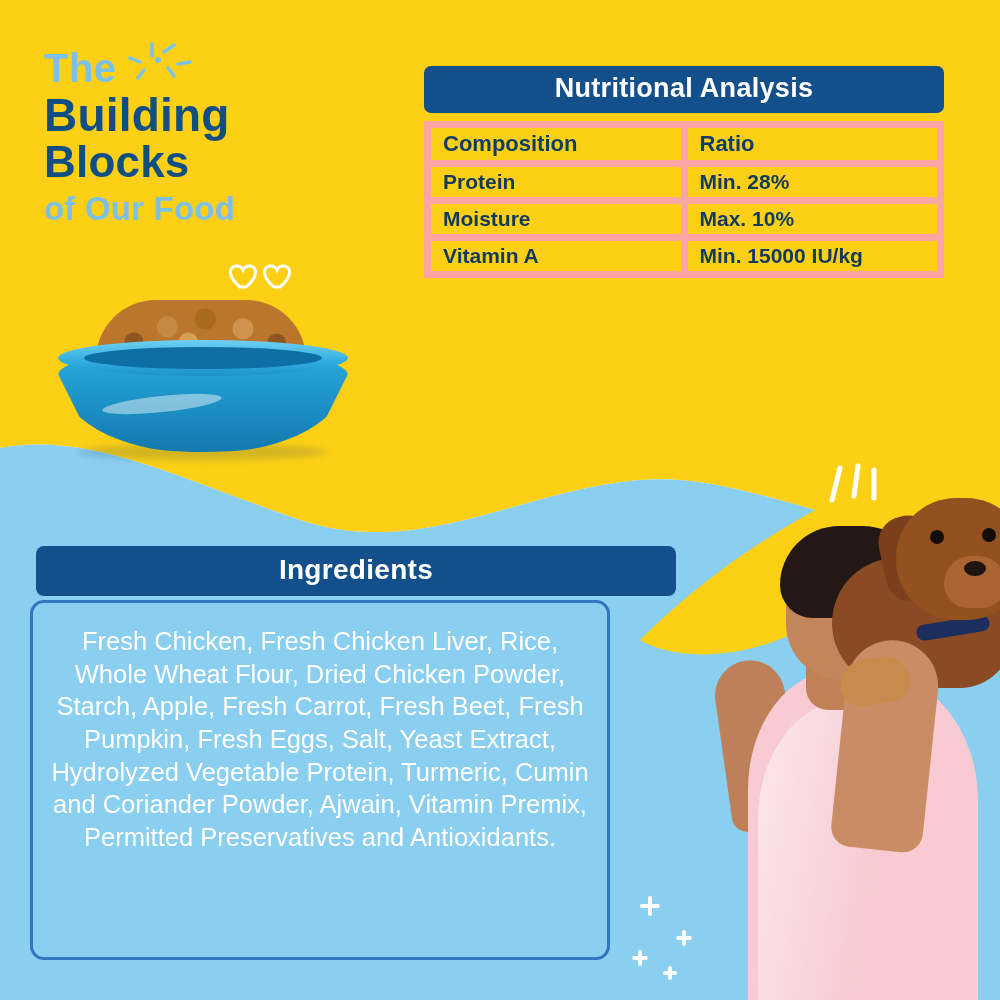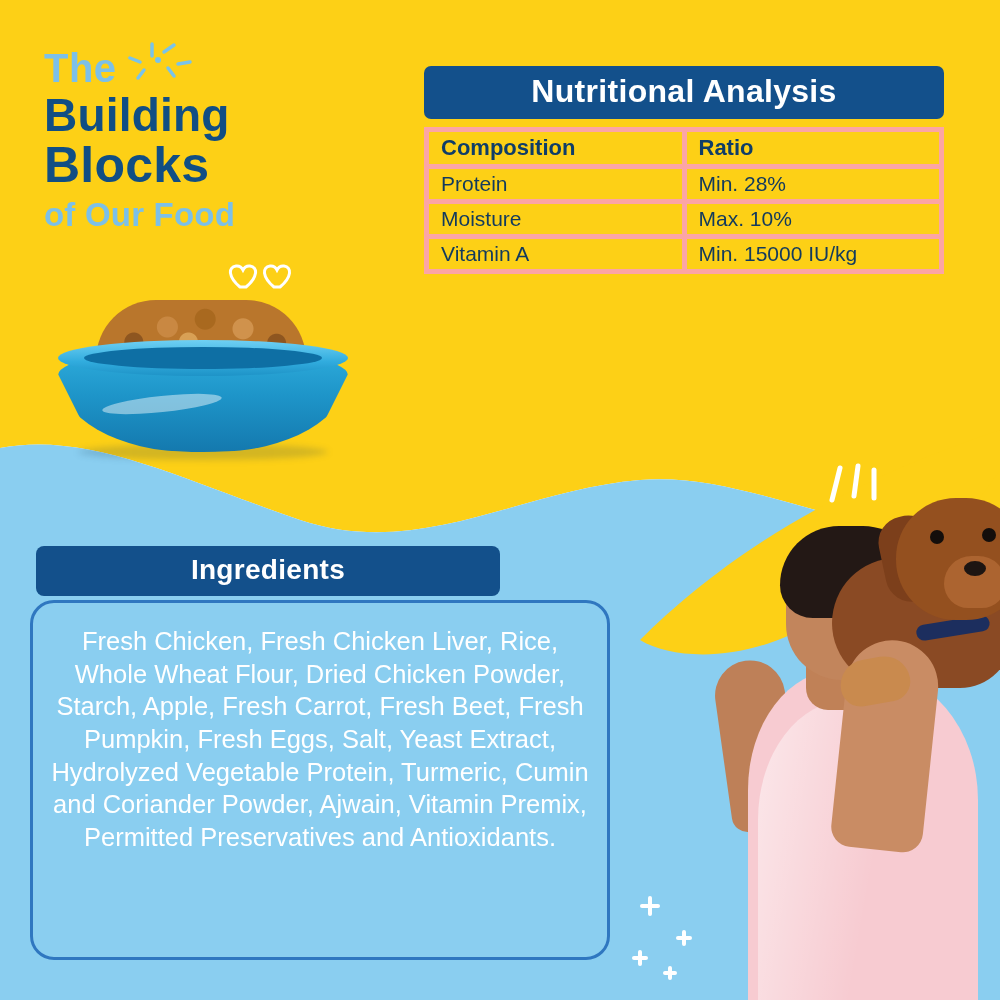--- a/index.html
+++ b/index.html
@@ -51,21 +51,21 @@
     letter-spacing: .5px;
   }
   .heading .line2 {
     font-size: 46px;
     color: #114E84;
     font-weight: 800;
     margin-top: 4px;
     letter-spacing: .2px;
   }
   .heading .line3 {
-    font-size: 50px;
+    font-size: 44px;
     color: #114E84;
     font-weight: 800;
     margin-top: 2px;
     letter-spacing: .2px;
   }
   .heading .line4 {
     font-size: 33px;
     color: #7CC0E8;
     font-weight: 700;
     margin-top: 8px;
@@ -154,73 +154,73 @@
 
   
   .nut-panel {
     position: absolute;
     left: 424px; top: 66px;
     width: 520px;
   }
   .nut-title {
     background: #13508B;
     color: #ffffff;
-    font-size: 32px;
+    font-size: 27px;
     font-weight: 800;
     text-align: center;
     padding: 7px 0 9px;
     border-radius: 7px;
     letter-spacing: .3px;
   }
   .nut-table {
     margin-top: 8px;
     width: 100%;
     border-collapse: collapse;
     background: transparent;
   }
   .nut-table th, .nut-table td {
-    border: 5px solid #fca5a5;
+    border: 7px solid #fca5a5;
     padding: 3px 12px;
     text-align: left;
     color: #123A5E;
     font-size: 21px;
     height: 32px;
   }
   .nut-table th {
     font-weight: 800;
     font-size: 22px;
     color: #0F3D68;
   }
-  .nut-table td { font-weight: 400; }
+  .nut-table td { font-weight: 700; }
   .nut-table col.c1 { width: 50%; }
   .nut-table tr:first-child th:first-child { border-top-left-radius: 8px; }
   .nut-table tr:first-child th:last-child { border-top-right-radius: 8px; }
   .nut-table tr:last-child td:first-child { border-bottom-left-radius: 8px; }
   .nut-table tr:last-child td:last-child { border-bottom-right-radius: 8px; }
 
   
   .ing-title {
     position: absolute;
     left: 36px; top: 546px;
-    width: 464px;
+    width: 640px;
     background: #13508B;
     color: #ffffff;
     font-size: 28px;
     font-weight: 800;
     text-align: center;
     padding: 8px 0 10px;
     border-radius: 8px;
     letter-spacing: .3px;
   }
   .ing-box {
     position: absolute;
     left: 30px; top: 600px;
     width: 580px; height: 360px;
     border: 3px solid #2F77C0;
-    border-radius: 24px;
+    border-radius: 14px;
     padding: 22px 18px;
     display: flex;
     align-items: flex-start;
     justify-content: center;
   }
   .ing-text {
     color: #ffffff;
     font-size: 25.5px;
     line-height: 1.28;
     text-align: center;

